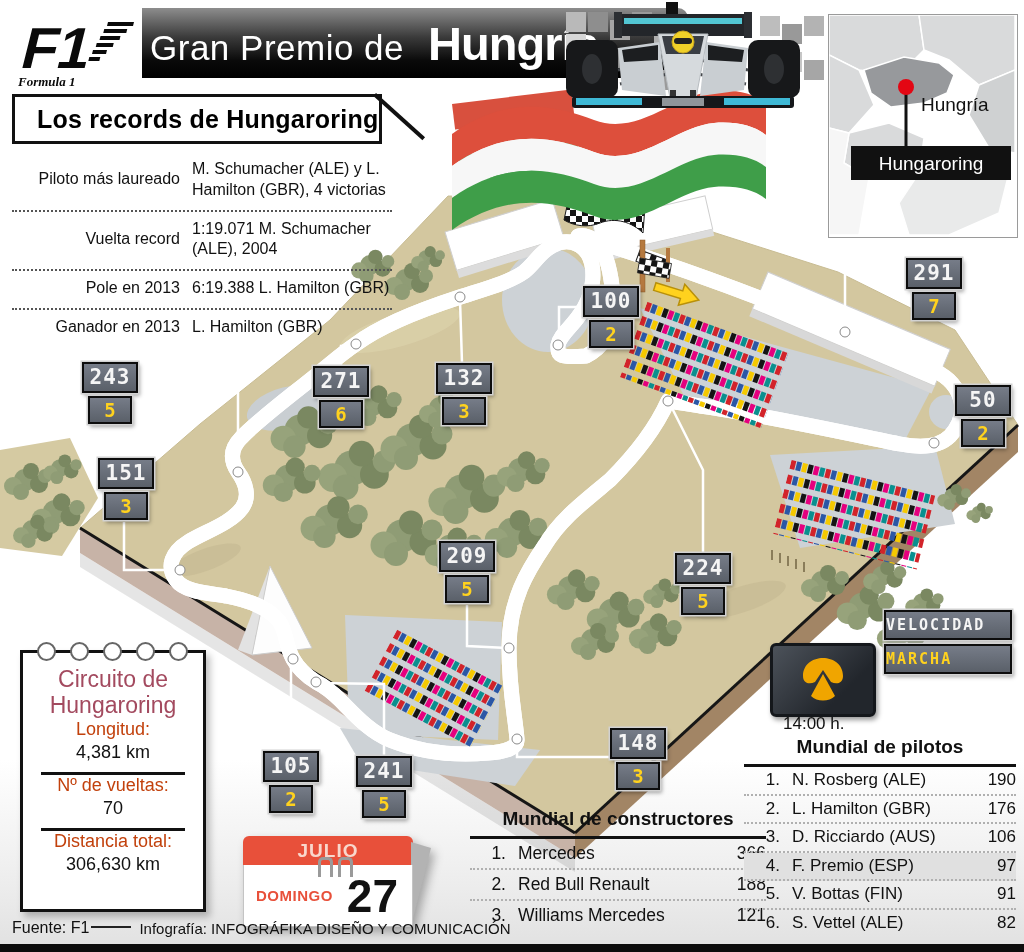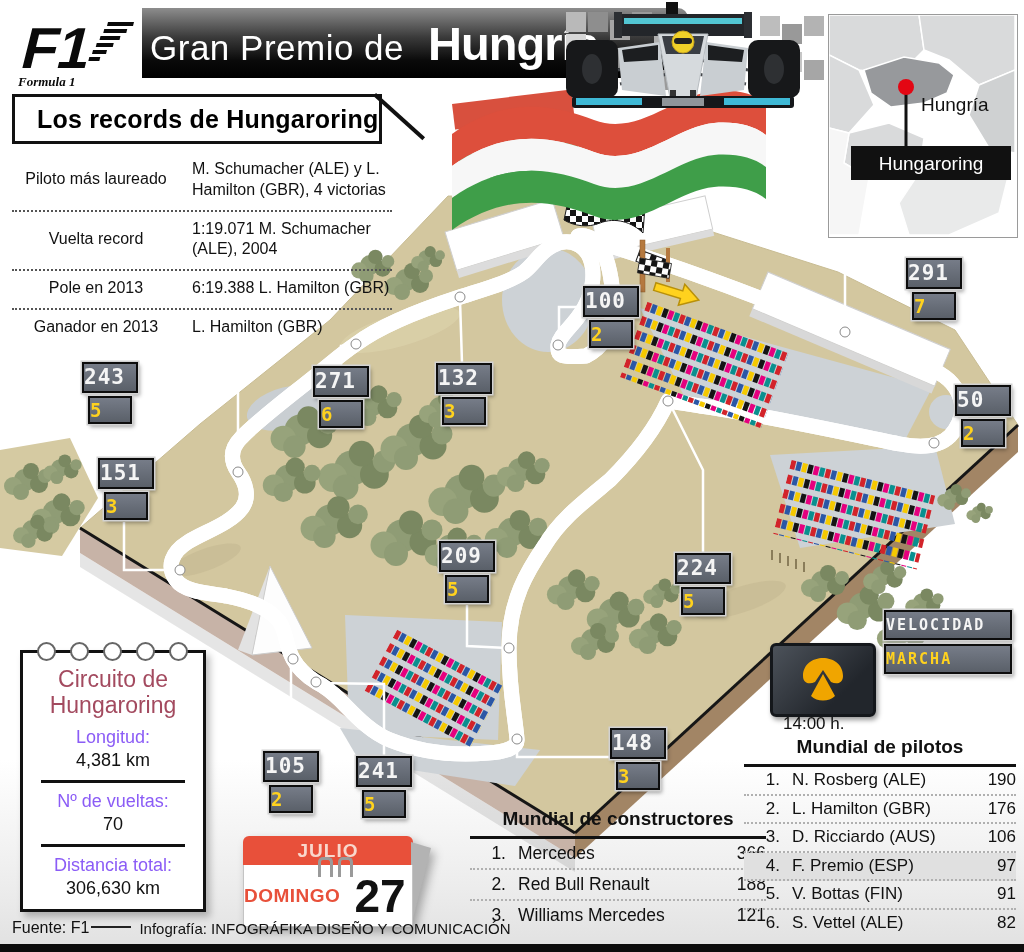--- a/index.html
+++ b/index.html
@@ -15,46 +15,46 @@
   #f1-box{left:0;top:6px;width:142px;height:86px;background:#fff;z-index:2}
   #scene{left:0;top:0;z-index:1}
   #map-inset{left:828px;top:14px;width:188px;height:222px;background:#fff;border:1px solid #9a9a9a;z-index:2}
 
   
   #records-title{left:12px;top:94px;width:342px;height:44px;background:#fff;border:3px solid #111;z-index:2;display:flex;align-items:center;padding-left:22px;font-size:25px;font-weight:bold;letter-spacing:.2px}
   #records-notch{left:376px;top:93px;width:66px;height:4px;background:#111;transform:rotate(42deg);transform-origin:left top;z-index:2}
   #records-rows{left:12px;top:152px;width:380px;z-index:2}
   .rec-row{display:flex;padding:7px 0 9px 0;border-bottom:2px dotted #555}
   .rec-row:last-child{border-bottom:none}
-  .rec-label{width:168px;text-align:center;padding-right:12px;font-size:16px;color:#111;line-height:1.3;align-self:center}
+  .rec-label{width:168px;text-align:right;padding-right:12px;font-size:16px;color:#111;line-height:1.3;align-self:center}
   .rec-value{flex:1;font-size:16px;color:#111;line-height:1.3}
 
   
-  .marker{position:absolute;width:56px;z-index:3;text-align:left}
+  .marker{position:absolute;width:56px;z-index:3;text-align:center}
   .dbox{background:linear-gradient(180deg,#767c88 0%,#5a6069 100%);border:2px solid #0d0d0d;box-shadow:0 0 0 1.5px #d2d2d2,2px 3px 4px rgba(0,0,0,.35);color:#f5f5f5;font-family:"DejaVu Sans Mono",monospace;font-weight:bold}
   .m-speed{height:27px;line-height:27px;font-size:21px;letter-spacing:1px}
   .m-gear{height:24px;line-height:24px;font-size:19px;color:#ffd21e;margin:3px 6px 0 6px}
   .legend{position:absolute;z-index:3;width:128px}
   .legend .dbox{height:26px;line-height:26px;font-size:15px;letter-spacing:2px;text-align:left}
   #legend-gear .dbox{color:#ffd21e}
 
   
   #note{left:20px;top:650px;width:180px;height:256px;background:#fff;border:3px solid #111;z-index:2;box-shadow:4px 5px 7px rgba(0,0,0,.25);text-align:center}
   .hole{position:absolute;top:-11px;width:15px;height:15px;border-radius:50%;background:#fff;border:2.5px solid #666}
   #note-title{margin-top:14px;font-size:23px;line-height:1.12;color:#a34a5f}
-  .note-label{font-size:18px;color:#8b5cf6;margin-top:8px}
+  .note-label{font-size:18px;color:#c2410c;}
   .note-value{font-size:18px;color:#111;margin-top:2px}
   .note-hr{width:80%;border:none;border-top:3.5px solid #111;margin:9px auto 0 auto}
 
   
   #calendar{left:243px;top:836px;width:170px;height:92px;z-index:2;filter:drop-shadow(4px 5px 5px rgba(0,0,0,.3))}
   #cal-stand{position:absolute;right:-18px;top:6px;width:0;height:0;border-left:20px solid #b3b3b3;border-top:6px solid transparent;border-bottom:78px solid transparent}
   #cal-header{height:29px;background:#e8503a;border-radius:6px 6px 0 0;text-align:center;line-height:29px;font-size:19px;font-weight:bold;color:#f9d7cc;letter-spacing:1px}
   #cal-body{height:61px;background:#fff;border:1px solid #c4c4c4;border-top:none;display:flex;align-items:center;position:relative}
-  #cal-day{color:#e8503a;font-weight:bold;font-size:19px;letter-spacing:.5px}
+  #cal-day{color:#e8503a;font-weight:bold;font-size:15px;padding-left:12px;letter-spacing:.5px}
   #cal-date{font-size:46px;font-weight:bold;color:#111;margin-left:14px;line-height:56px}
   .ring{position:absolute;top:-8px;width:9px;height:17px;border:3px solid #9a9a9a;border-bottom:none;border-radius:5px 5px 0 0;background:transparent}
 
   
   #tv{left:770px;top:643px;width:100px;height:68px;background:linear-gradient(135deg,#4c525a 0%,#22262c 70%);border:3px solid #14171b;border-radius:6px;z-index:2;display:flex;align-items:center;justify-content:center;box-shadow:2px 3px 5px rgba(0,0,0,.4)}
   #tv-time{left:783px;top:714px;font-size:17px;color:#111;z-index:2}
 
   
   .stand-table{position:absolute;z-index:2}
   #constructors{left:470px;top:808px;width:296px}

